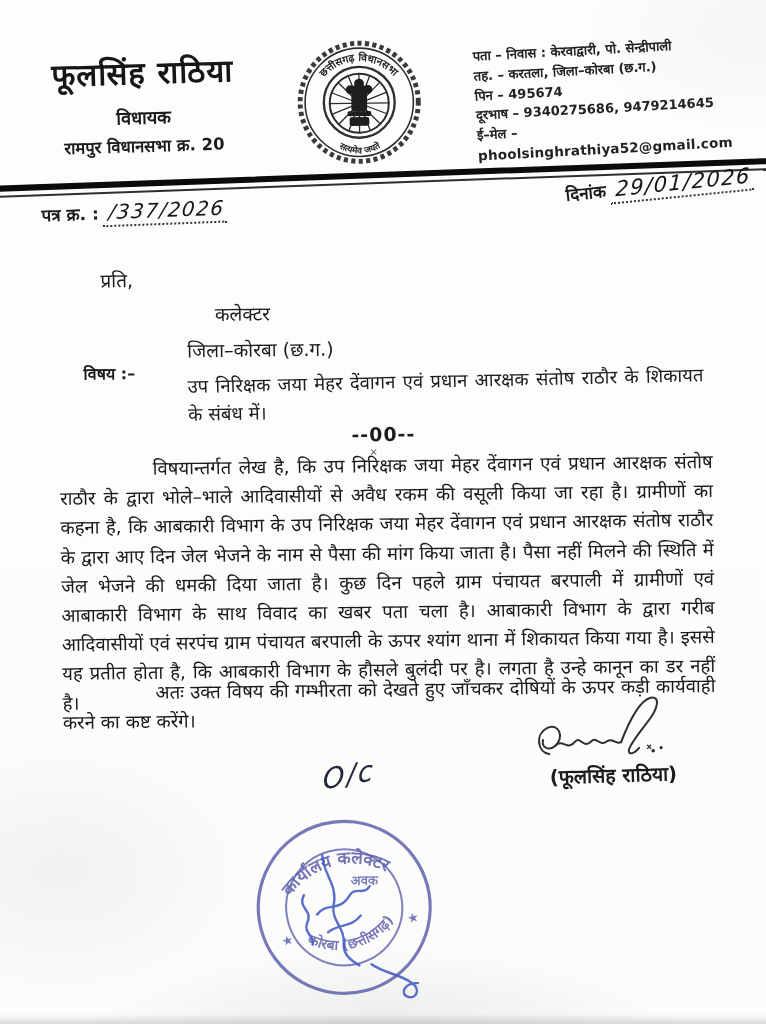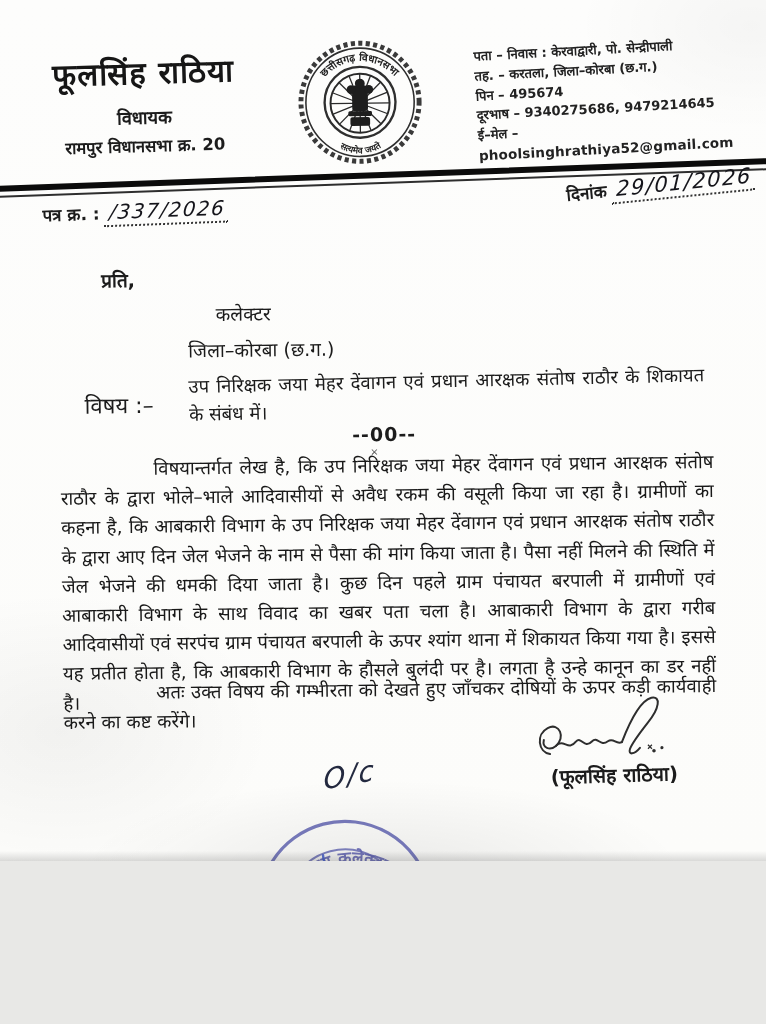--- a/index.html
+++ b/index.html
@@ -1,18 +1,18 @@
 <!DOCTYPE html>
 <html><head>
 <meta charset="utf-8">
 <style>
   html,body{margin:0;padding:0;background:#e8e8e6;}
   .page{
     position:relative;
-    width:766px;height:861px;
+    width:766px;height:1024px;
     margin:0 auto;
     background:
       radial-gradient(ellipse 300px 200px at 8% 85%, rgba(0,0,0,0.045), transparent 70%),
       radial-gradient(ellipse 400px 120px at 50% 101%, rgba(0,0,0,0.07), transparent 75%),
       radial-gradient(ellipse 250px 150px at 98% 3%, rgba(0,0,0,0.03), transparent 70%),
       linear-gradient(180deg,#fdfdfc 0%,#fcfcfa 100%);
     overflow:hidden;
     font-family:"DejaVu Sans","Liberation Sans",sans-serif;
     color:#1c1c1c;
   }
@@ -41,24 +41,24 @@
   .rule .bar2{height:2px;background:#2e2e2e;margin-top:4px;width:99%;}
 
   
   .letter-no{position:absolute;left:44px;top:196px;font-size:17px;font-weight:bold;transform:rotate(-1.5deg);}
   .date-block{position:absolute;left:568px;top:176px;font-size:17px;font-weight:bold;transform:rotate(-5deg);white-space:nowrap;}
   .hand{display:inline-block;font-style:italic;font-weight:500;transform:skewX(-8deg);
         font-size:20px;letter-spacing:1.5px;color:#14141a;}
   .dotted{border-bottom:2px dotted #333;padding:0 4px 1px 4px;}
 
   
-  .prati{position:absolute;left:102px;top:264px;font-size:19px;font-weight:bold;}
+  .prati{position:absolute;left:102px;top:264px;font-size:19px;}
   .rec1{position:absolute;left:188px;top:299px;font-size:19px;margin-left:28px;}
   .rec2{position:absolute;left:188px;top:335px;font-size:19px;}
-  .subj-label{position:absolute;left:84px;top:386px;font-size:22px;}
+  .subj-label{position:absolute;left:84px;top:359px;font-size:16px;font-weight:bold;}
   .subj-text{position:absolute;left:188px;top:368px;width:516px;font-size:18.5px;
              line-height:28px;text-align:justify;transform:rotate(-0.6deg);}
   .divider{position:absolute;left:0;top:423px;width:100%;text-align:center;
            font-size:19px;font-weight:bold;letter-spacing:1px;}
   .divider-tick{position:absolute;left:369px;top:446px;font-size:10px;color:#555;}
 
   
   .para{position:absolute;left:59px;width:653px;font-size:18.5px;line-height:29.2px;
         text-align:justify;color:#191919;}
   .para1{top:451px;text-indent:93px;}

